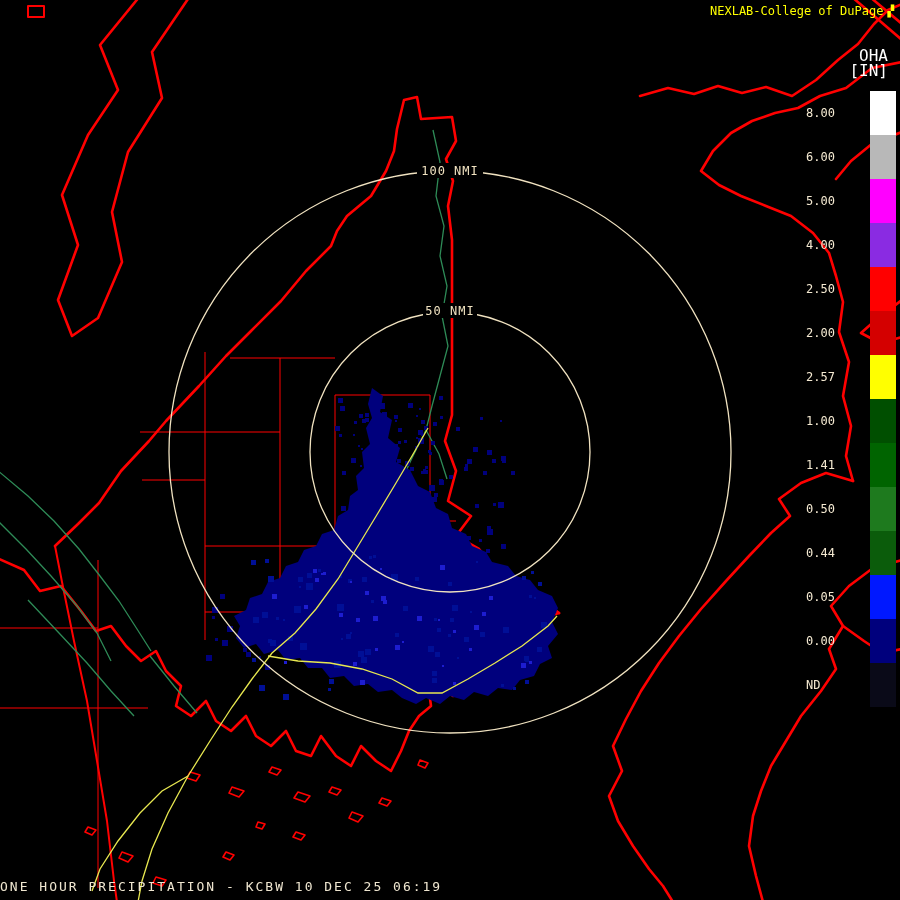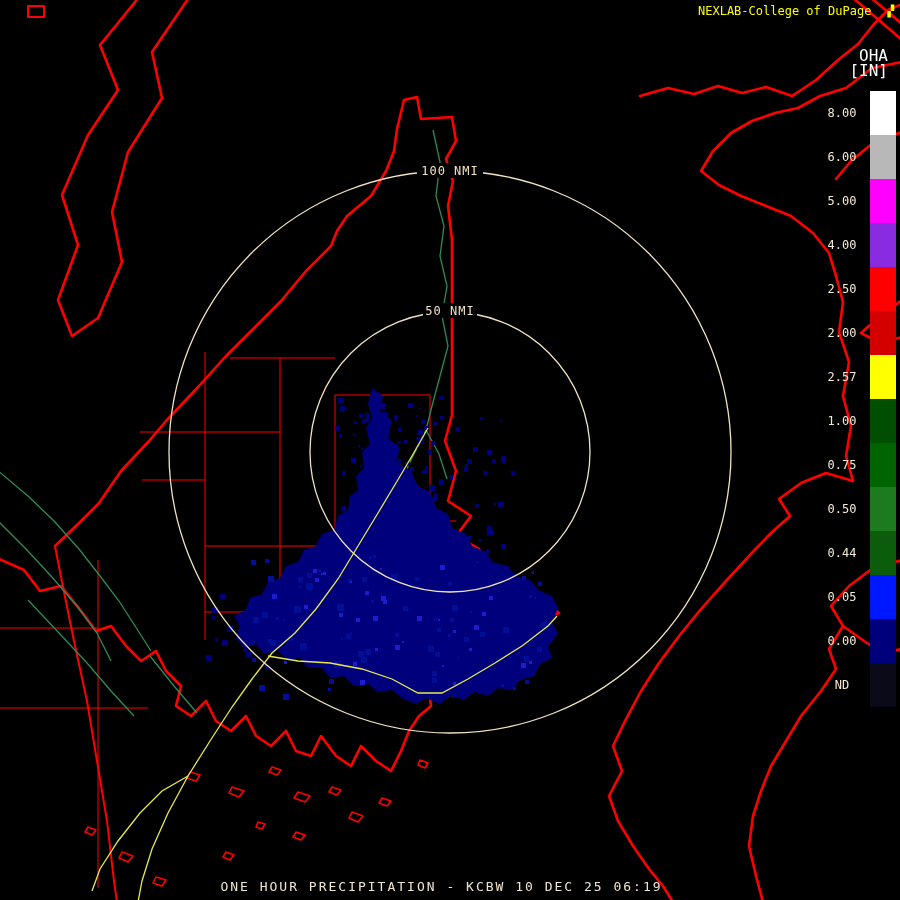--- a/index.html
+++ b/index.html
@@ -1,29 +1,29 @@
 <!DOCTYPE html>
 <html><head>
 <meta charset="utf-8">
 <style>
   html,body{margin:0;padding:0;background:#000;}
   .stage{position:relative;width:900px;height:900px;background:#000;overflow:hidden;
          font-family:"DejaVu Sans Mono", monospace;}
   svg.map{position:absolute;left:0;top:0;}
-  .brand-row{position:absolute;top:4px;right:6px;display:flex;align-items:center;gap:16px;
+  .brand-row{position:absolute;top:4px;right:6px;display:flex;align-items:center;gap:4px;
              color:#ffff00;font-size:12px;white-space:nowrap;}
   .logo{font-size:11px;line-height:11px;color:#ffff00;}
   .product{position:absolute;top:48px;right:12px;color:#ffffff;font-size:16px;
            text-align:right;line-height:15px;}
   .colorbar{position:absolute;top:91px;right:4px;}
   .cb-row{display:flex;align-items:center;height:44px;}
-  .cb-label{width:46px;text-align:center;color:#f5ead2;font-size:12px;padding-right:5px;}
+  .cb-label{width:46px;text-align:left;color:#f5ead2;font-size:12px;padding-right:18px;}
   .cb-swatch{width:26px;height:44px;display:block;}
-  .caption{position:absolute;bottom:6px;left:0;right:30px;text-align:center;
-           color:#efe6d0;font-size:13px;letter-spacing:2px;white-space:nowrap;margin-left:13px;}
+  .caption{position:absolute;bottom:6px;left:0;right:30px;
+           color:#efe6d0;font-size:13px;letter-spacing:2px;white-space:nowrap;}
 </style>
 </head>
 <body>
 
 <div class="stage">
 
   <svg class="map" width="900" height="900" viewBox="0 0 900 900">
 
     <g fill="none" stroke-width="2.6" stroke-linejoin="round" stroke-linecap="round" stroke="#ff0000">
       <path d="M140,-4 L100,45 L118,90 L88,135 L62,195 L78,245 L58,300 L72,336 L98,318 L122,262 L112,212 L128,152 L162,98 L152,52 L190,-4"></path>
@@ -369,21 +369,21 @@
       </div>
       <div class="cb-row">
         <span class="cb-label">2.57</span>
         <span class="cb-swatch" style="background: rgb(255, 255, 0);"></span>
       </div>
       <div class="cb-row">
         <span class="cb-label">1.00</span>
         <span class="cb-swatch" style="background: rgb(0, 79, 0);"></span>
       </div>
       <div class="cb-row">
-        <span class="cb-label">0.75</span>
+        <span class="cb-label">1.41</span>
         <span class="cb-swatch" style="background: rgb(0, 100, 0);"></span>
       </div>
       <div class="cb-row">
         <span class="cb-label">0.50</span>
         <span class="cb-swatch" style="background: rgb(30, 122, 30);"></span>
       </div>
       <div class="cb-row">
         <span class="cb-label">0.44</span>
         <span class="cb-swatch" style="background: rgb(11, 92, 11);"></span>
       </div>

